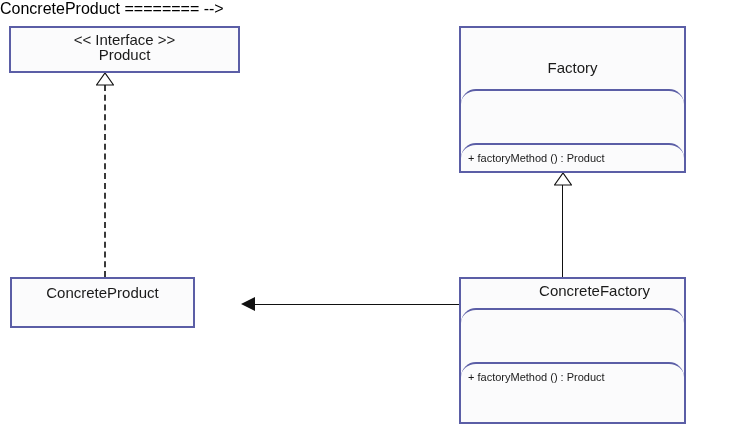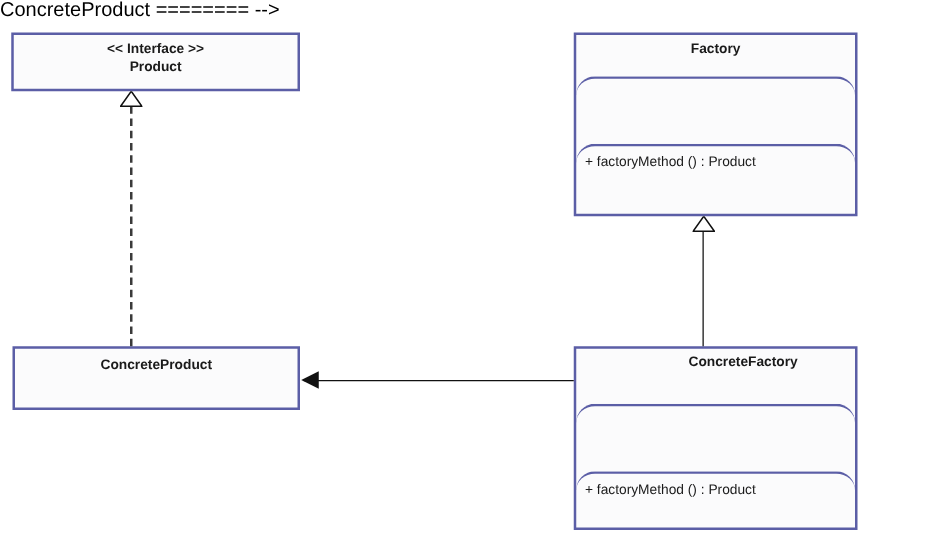--- a/index.html
+++ b/index.html
@@ -18,22 +18,22 @@
     overflow: hidden;
   }
   .uml-class {
     position: absolute;
     box-sizing: border-box;
     border: 2px solid #5b5ea6;
     background: #fbfbfc;
   }
   .uml-title {
     text-align: center;
-    font-size: 11px;
-    font-weight: bold;
+    font-size: 15px;
+    font-weight: normal;
     color: #1a1a1a;
     line-height: 15px;
     padding-top: 4px;
     box-sizing: border-box;
   }
   .uml-stereotype {
     display: block;
   }
   .uml-name {
     display: block;
@@ -53,35 +53,35 @@
     white-space: pre;
   }
 
   
   #class-product {
     left: 9px;  top: 26px;  width: 231px; height: 47px;
   }
   #class-product .uml-title { height: 43px; }
 
   #class-concreteproduct {
-    left: 10px; top: 277px; width: 230px; height: 51px;
+    left: 10px; top: 277px; width: 185px; height: 51px;
   }
   #class-concreteproduct .uml-title { height: 47px; padding-top: 6px; }
 
   #class-factory {
     left: 459px; top: 26px; width: 227px; height: 147px;
   }
-  #class-factory .c-title { height: 33px; }
+  #class-factory .c-title { height: 33px; margin-top: 28px; }
   #class-factory .c-attrs { height: 54px; }
   #class-factory .c-ops   { height: 58px; }
 
   #class-concretefactory {
     left: 459px; top: 277px; width: 227px; height: 147px;
   }
-  #class-concretefactory .c-title { height: 44px; margin-left: 44px; }
+  #class-concretefactory .c-title { height: 29px; margin-left: 44px; }
   #class-concretefactory .c-attrs { height: 54px; }
   #class-concretefactory .c-ops   { height: 58px; }
 
   
   .conn {
     position: absolute;
   }
   
   #rel-realization-line {
     left: 104px;

